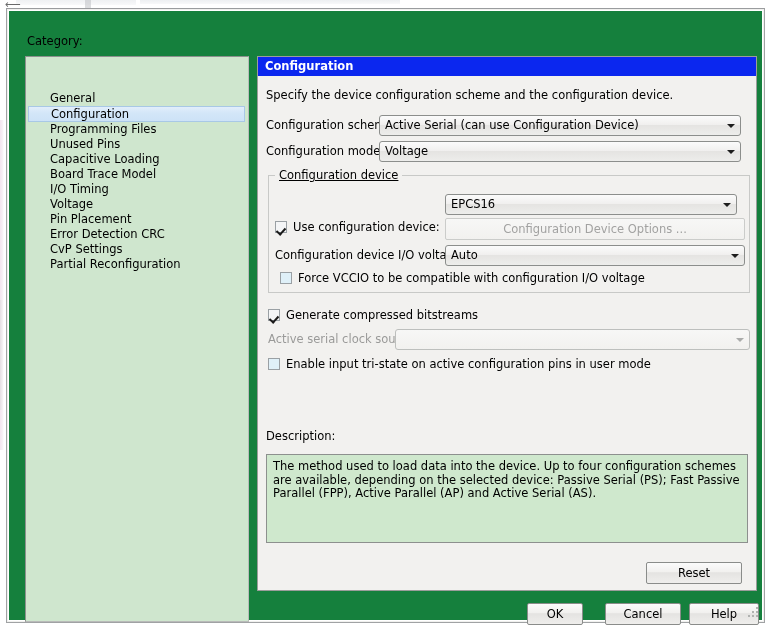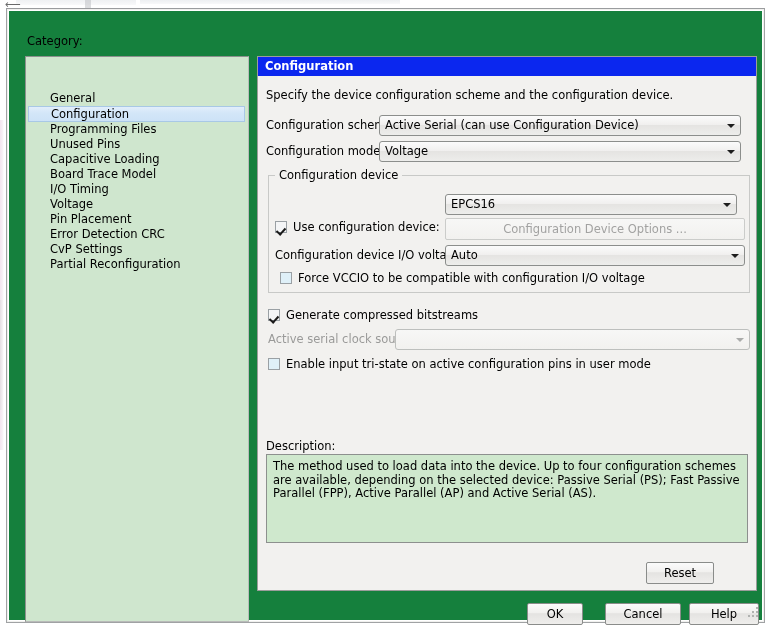--- a/index.html
+++ b/index.html
@@ -193,37 +193,37 @@
   #group-box {
     position: absolute; left: 10px; top: 118px;
     width: 482px; height: 118px;
     border: 1px solid #c8c9c7;
     border-top-color: #c8c9c7;
   }
   #group-legend {
     position: absolute; left: 6px; top: -8px;
     background: #f2f1ef;
     padding: 0 4px;
-    font-size: 11.5px; color: #000;
-  }
-
-  
-  #desc-label { position: absolute; left: 8px; top: 382px; font-size: 11.5px; }
+    font-size: 11.5px; color: #000; text-decoration: underline;
+  }
+
+  
+  #desc-label { position: absolute; left: 8px; top: 372px; font-size: 11.5px; }
   #desc-box {
     position: absolute; left: 8px; top: 397px;
     width: 482px; height: 89px;
     background: #cfe8cd;
     border: 1px solid #8d908e;
     padding: 5px 6px;
     font-size: 11.5px;
     line-height: 13.5px;
     color: #000;
   }
 
-  #reset-btn { left: 388px; top: 505px; width: 68px; }
+  #reset-btn { left: 388px; top: 505px; width: 96px; }
 
   
   #ok-btn     { position: absolute; left: 518px; top: 592px; width: 56px; }
   #cancel-btn { position: absolute; left: 596px; top: 592px; width: 76px; }
   #help-btn   { position: absolute; left: 680px; top: 592px; width: 70px; }
 
   
   #grip { position: absolute; right: 4px; bottom: 3px; width: 13px; height: 13px; }
   #grip i {
     position: absolute; width: 2px; height: 2px; background: #b0b2b0;

